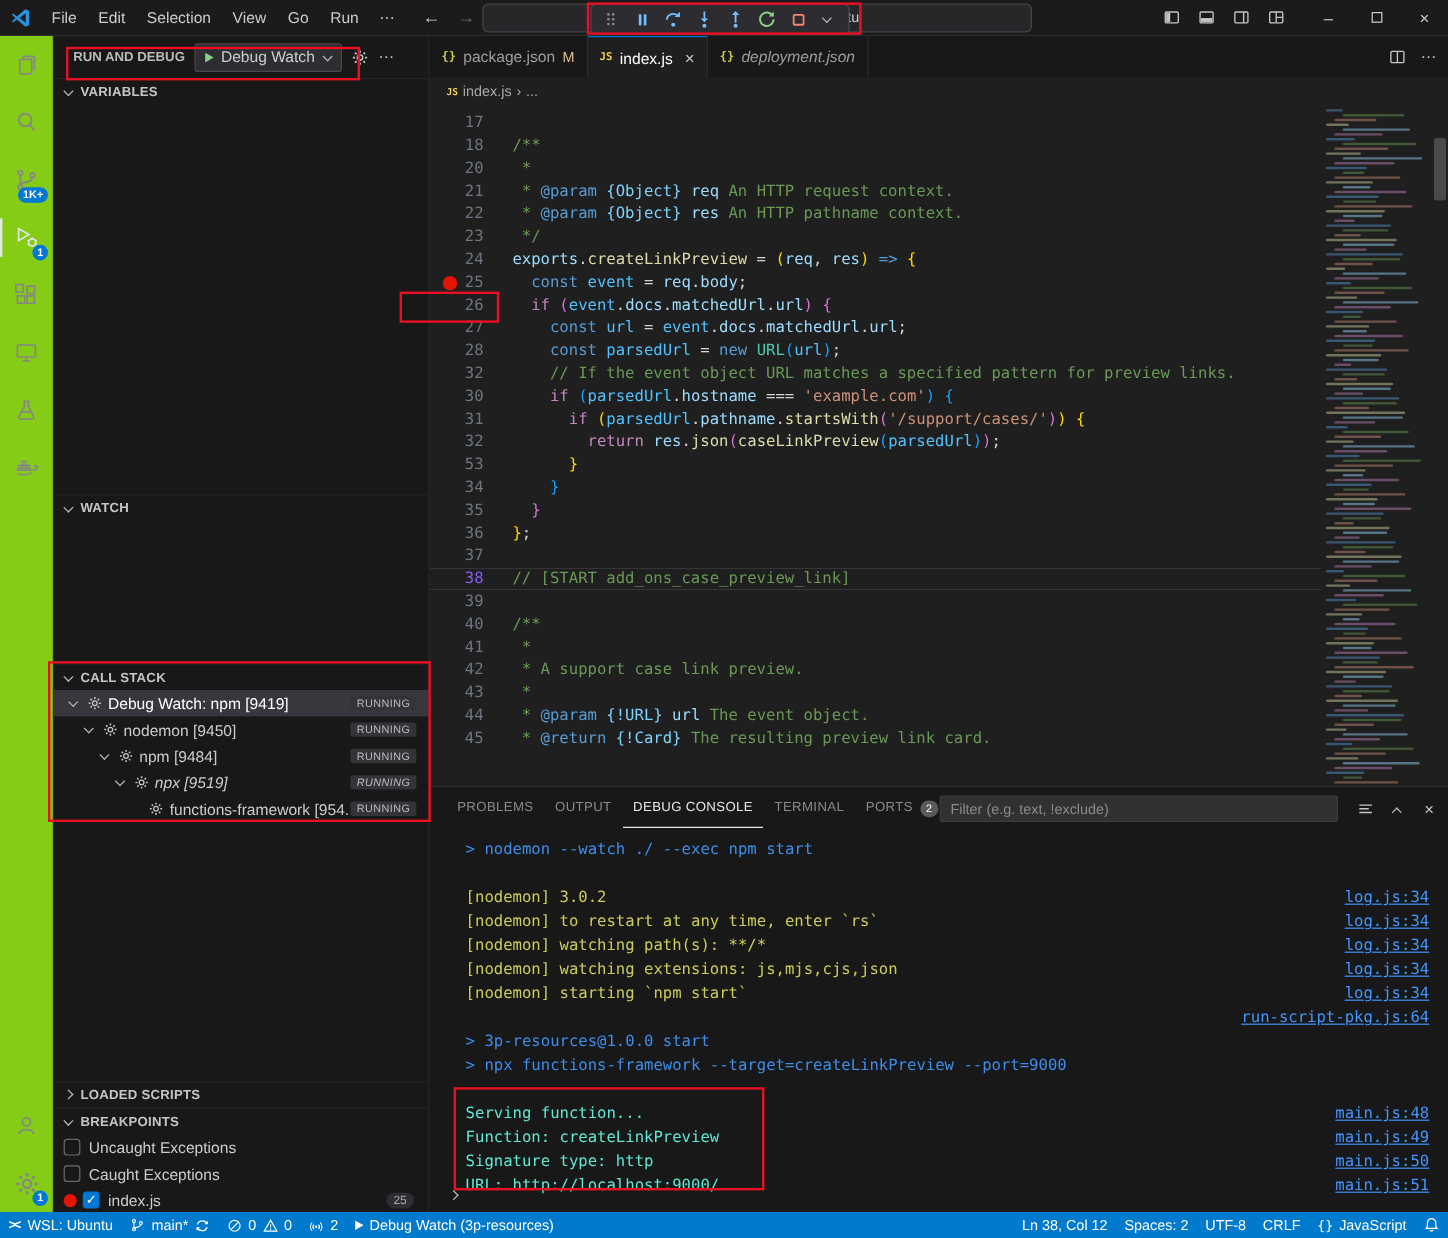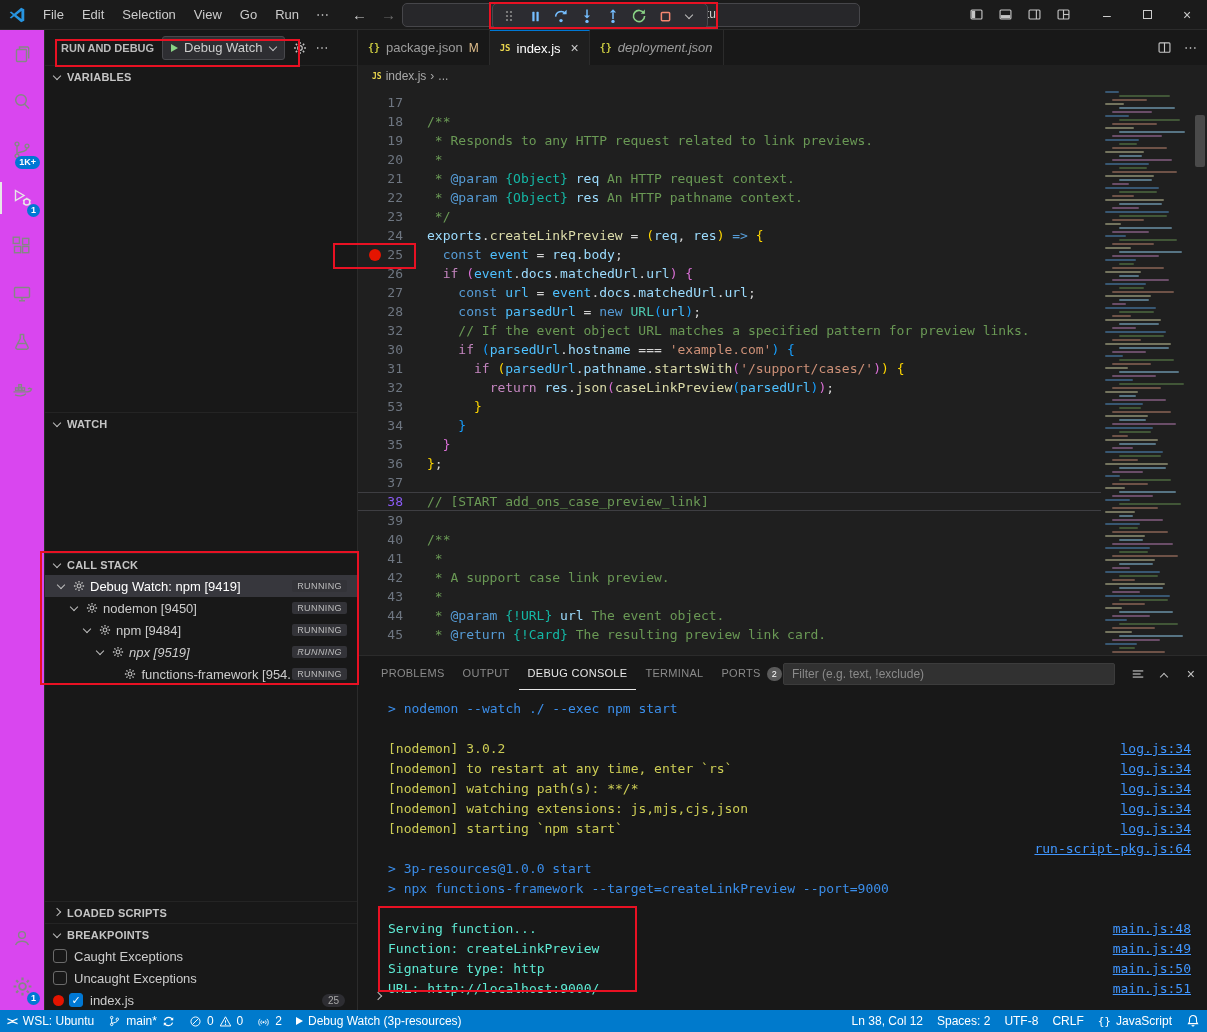--- a/index.html
+++ b/index.html
@@ -25,21 +25,21 @@
   .dbg-btn { width:26px; height:22px; display:flex; align-items:center; justify-content:center; border-radius:4px; }
   .titlebar-right { margin-left:auto; display:flex; align-items:center; height:30px; }
   .layout-icons { display:flex; gap:14px; margin-right:16px; }
   .win-ctl { width:40px; height:30px; display:flex; align-items:center; justify-content:center; color:#cccccc; font-size:14px; }
   .max-box { width:9px; height:9px; border:1px solid #cccccc; }
 
   
   .main { display:flex; height:980px; }
 
   
-  .activitybar { width:45px; background:#d946ef; border-right:1px solid #2b2b2b; display:flex; flex-direction:column; align-items:stretch; }
+  .activitybar { width:45px; background:#84cc16; border-right:1px solid #2b2b2b; display:flex; flex-direction:column; align-items:stretch; }
   .act-item { position:relative; height:48px; display:flex; align-items:center; justify-content:center; color:#868686; }
   .act-item.active { color:#e7e7e7; }
   .act-item.active::before { content:''; position:absolute; left:0; top:8px; bottom:8px; width:2px; background:#e7e7e7; }
   .act-badge { position:absolute; right:4px; bottom:5px; background:#0078d4; color:#fff; font-size:9px; line-height:13px; padding:0 4px; border-radius:8px; font-weight:bold; }
   .act-spacer { flex:1; }
 
   
   .sidebar { width:313px; background:#181818; border-right:1px solid #2b2b2b; display:flex; flex-direction:column; font-size:13px; }
   .sidebar-head { height:35px; display:flex; align-items:center; padding:0 8px 0 16px; }
   .sidebar-title { font-size:11px; font-weight:bold; color:#bbbbbb; margin-right:8px; white-space:nowrap; }
@@ -81,21 +81,21 @@
   .code-lines { padding-top:6px; margin-right:106px; }
   .cline { display:flex; height:19px; font:13px/19px "DejaVu Sans Mono", monospace; }
   .cline.cur { box-shadow: inset 0 1px 0 #3e3e42, inset 0 -1px 0 #3e3e42; }
   .lnum { position:relative; width:69px; flex:none; text-align:right; padding-right:24px; color:#6e7681; }
   .cline.cur .lnt { color:#8b5cf6; }
   .bp { position:absolute; left:11px; top:50%; transform:translateY(-50%); width:12px; height:12px; border-radius:50%; background:#e51400; }
   .lcode { white-space:pre; }
   .tk-cm{color:#6a9955} .tk-kw{color:#569cd6} .tk-ctl{color:#c586c0} .tk-str{color:#ce9178}
   .tk-fn{color:#dcdcaa} .tk-var{color:#9cdcfe} .tk-cv{color:#4fc1ff} .tk-cls{color:#4ec9b0}
   .tk-pn{color:#d4d4d4} .tk-br1{color:#ffd700} .tk-br2{color:#da70d6} .tk-br3{color:#179fff}
-  .tk-tag{color:#569cd6} .tk-typ{color:#14b8a6}
+  .tk-tag{color:#569cd6} .tk-typ{color:#7dd3fc}
   .minimap { position:absolute; right:14px; top:0; bottom:0; width:90px; overflow:hidden; padding-top:4px; }
   .mbar { height:2px; margin-bottom:2px; opacity:.45; border-radius:1px; }
   .scroll-thumb { position:absolute; right:2px; top:28px; width:10px; height:52px; background:#4a4a4a; border-radius:2px; }
 
   
   .panel { height:355px; background:#181818; border-top:1px solid #2b2b2b; position:relative; }
   .panel-header { height:35px; display:flex; align-items:center; padding-left:14px; position:relative; }
   .ptab { display:flex; align-items:center; gap:6px; padding:0 9px; font-size:11px; color:#8a8a8a; line-height:33px; letter-spacing:.3px; }
   .ptab.active { color:#e7e7e7; box-shadow: inset 0 -1px 0 #e7e7e7; }
   .ptab-badge { background:#5a5a5a; color:#fff; font-size:9px; line-height:14px; padding:0 5px; border-radius:8px; }
@@ -439,25 +439,25 @@
       <span>LOADED SCRIPTS</span>
     </div>
 
     <div class="section-header">
       <span class="chev"></span>
       <span>BREAKPOINTS</span>
     </div>
     <div class="sec-body" style="flex:1;">
         <div class="bp-row">
           <span class="cbx"></span>
-          <span class="bp-label">Caught Exceptions</span>
+          <span class="bp-label">Uncaught Exceptions</span>
         </div>
         <div class="bp-row">
           <span class="cbx"></span>
-          <span class="bp-label">Uncaught Exceptions</span>
+          <span class="bp-label">Caught Exceptions</span>
         </div>
         <div class="bp-row">
           <span class="bp-dot"></span>
           <span class="cbx on">✓</span>
           <span class="bp-label">index.js</span>
           <span class="bp-badge">25</span>
         </div>
       </div>
   </div>
 
@@ -499,24 +499,20 @@
 
     <div class="code-area">
       <div class="code-lines">
           <div class="cline">
             <span class="lnum"><span class="lnt">17</span></span>
             <span class="lcode"></span>
           </div>
           <div class="cline">
             <span class="lnum"><span class="lnt">18</span></span>
             <span class="lcode"><span class="tk-cm">/**</span></span>
-          </div>
-          <div class="cline">
-            <span class="lnum"><span class="lnt">19</span></span>
-            <span class="lcode"><span class="tk-cm"> * Responds to any HTTP request related to link previews.</span></span>
           </div>
           <div class="cline">
             <span class="lnum"><span class="lnt">20</span></span>
             <span class="lcode"><span class="tk-cm"> *</span></span>
           </div>
           <div class="cline">
             <span class="lnum"><span class="lnt">21</span></span>
             <span class="lcode"><span class="tk-cm"> * </span><span class="tk-tag">@param</span><span class="tk-cm"> </span><span class="tk-typ">{Object}</span><span class="tk-var"> req</span><span class="tk-cm"> An HTTP request context.</span></span>
           </div>
           <div class="cline">

